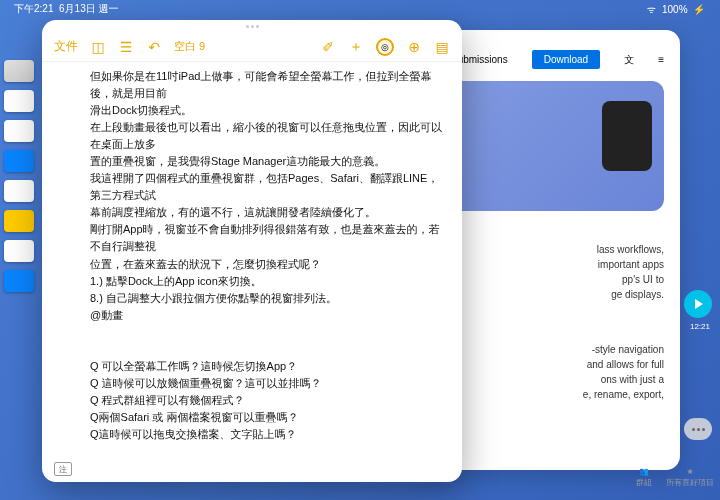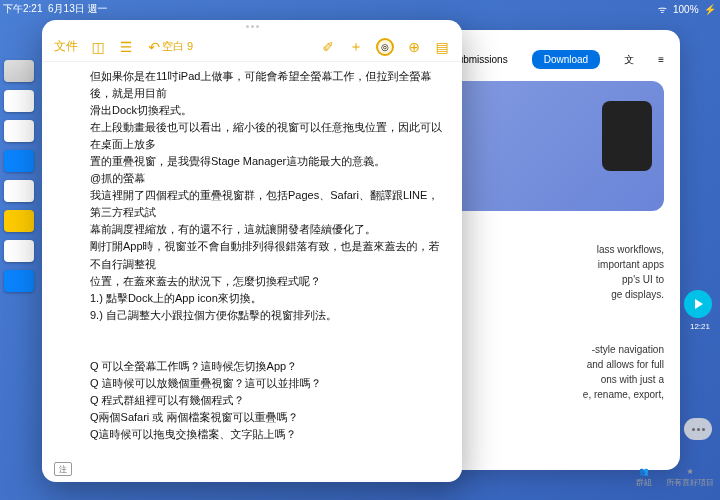--- a/index.html
+++ b/index.html
@@ -1,41 +1,41 @@
 <!DOCTYPE html>
 <html><head>
 <meta charset="utf-8">
 <style>
 *{margin:0;padding:0;box-sizing:border-box;font-family:-apple-system,"PingFang TC",sans-serif}
 body{width:720px;height:500px;background:linear-gradient(135deg,#4a7fd6,#3560b8);position:relative;overflow:hidden}
-.status{position:absolute;top:0;left:0;right:0;height:18px;display:flex;justify-content:space-between;align-items:center;padding:0 3px;color:#fff;font-size:10px;z-index:100}
+.status{position:absolute;top:0;left:0;right:0;height:18px;display:flex;justify-content:space-between;align-items:center;padding:0 14px;color:#fff;font-size:10px;z-index:100}
 .status-r{display:flex;gap:6px;align-items:center}
 .strip{position:absolute;left:0;top:60px;width:38px;display:flex;flex-direction:column;gap:8px;padding-left:4px;z-index:5}
 .thumb{width:30px;height:22px;background:#fff;border-radius:4px;box-shadow:0 1px 3px rgba(0,0,0,.3)}
 .thumb.b{background:#0a84ff}
 .thumb.y{background:#ffcc00}
 .thumb.g{background:linear-gradient(#e0e0e0,#d0d0d0)}
 .play{position:absolute;right:8px;top:290px;width:28px;height:28px;background:#00c2e8;border-radius:50%;display:flex;align-items:center;justify-content:center;z-index:6}
 .play::after{content:"";border-left:8px solid #fff;border-top:5px solid transparent;border-bottom:5px solid transparent;margin-left:2px}
 .ts{position:absolute;right:10px;top:322px;color:#fff;font-size:8px;z-index:6}
 .dots{position:absolute;right:8px;bottom:60px;width:28px;height:22px;background:rgba(220,220,220,.85);border-radius:11px;display:flex;align-items:center;justify-content:center;gap:2px;z-index:6}
 .dots span{width:3px;height:3px;background:#666;border-radius:50%}
 .bot{position:absolute;right:6px;bottom:12px;display:flex;gap:14px;color:#999;font-size:8px;z-index:6}
 .bot div{display:flex;flex-direction:column;align-items:center;gap:1px}
 .bg-win{position:absolute;right:40px;top:30px;width:260px;height:440px;background:#fff;border-radius:14px;box-shadow:0 6px 24px rgba(0,0,0,.2);padding:20px 16px;z-index:3;overflow:hidden}
 .bg-hdr{display:flex;justify-content:flex-end;gap:24px;align-items:center;font-size:10px}
-.btn-dl{background:#0071e3;color:#fff;padding:4px 12px;border-radius:8px;font-size:10px}
+.btn-dl{background:#0071e3;color:#fff;padding:4px 12px;border-radius:2px;font-size:10px}
 .mock{width:100%;height:130px;background:linear-gradient(135deg,#829ae0,#6a85d8);border-radius:12px;margin-top:12px;position:relative}
 .mock::after{content:"";position:absolute;right:12px;top:20px;width:50px;height:70px;background:#222;border-radius:8px}
 .bg-txt{font-size:10px;color:#333;line-height:1.5;margin-top:31px;text-align:right}
 .bg-txt p{margin-bottom:40px}
 .notes{position:absolute;left:42px;top:20px;width:420px;height:462px;background:#fff;border-radius:14px;box-shadow:0 10px 36px rgba(0,0,0,.35);z-index:10;display:flex;flex-direction:column;overflow:hidden}
 .grab{height:12px;display:flex;justify-content:center;align-items:center;gap:2px}
 .grab span{width:3px;height:3px;background:#ccc;border-radius:50%}
-.tb{height:30px;display:flex;align-items:center;padding:0 12px;gap:0;border-bottom:1px solid #f0f0f0}
+.tb{height:30px;display:flex;align-items:center;padding:0 12px;gap:12px;border-bottom:1px solid #f0f0f0}
 .tb-l,.tb-r{display:flex;gap:12px;align-items:center}
 .tb-c{flex:1;color:#e6a800;font-size:11px}
 .ic{width:16px;height:16px;display:flex;align-items:center;justify-content:center;color:#e6a800;font-size:14px}
 .doc{color:#e6a800;font-size:12px}
 .ring{width:18px;height:18px;border:2px solid #e6a800;border-radius:50%;background:#fff7e6;display:flex;align-items:center;justify-content:center;font-size:9px}
 .content{flex:1;padding:6px 18px 6px 48px;font-size:11px;line-height:1.55;color:#111;overflow:hidden}
 .content p{margin:0}
 .ftr{height:26px;padding:0 12px;display:flex;align-items:center}
 .note-ic{width:18px;height:14px;border:1px solid #999;border-radius:2px;font-size:8px;display:flex;align-items:center;justify-content:center;color:#666}
 </style>
@@ -120,27 +120,27 @@
       <span class="ring">◎</span>
       <span class="ic">⊕</span>
       <span class="ic">▤</span>
     </div>
   </div>
   <div class="content">
     <p>但如果你是在11吋iPad上做事，可能會希望全螢幕工作，但拉到全螢幕後，就是用目前</p>
       <p>滑出Dock切換程式。</p>
     <p>在上段動畫最後也可以看出，縮小後的視窗可以任意拖曳位置，因此可以在桌面上放多</p>
       <p>置的重疊視窗，是我覺得Stage Manager這功能最大的意義。</p>
-    <p>@抓的螢幕</p>
     <p>我這裡開了四個程式的重疊視窗群，包括Pages、Safari、翻譯跟LINE，第三方程式試</p>
       <p>幕前調度裡縮放，有的還不行，這就讓開發者陸續優化了。</p>
     <p>剛打開App時，視窗並不會自動排列得很錯落有致，也是蓋來蓋去的，若不自行調整視</p>
       <p>位置，在蓋來蓋去的狀況下，怎麼切換程式呢？</p>
     <p>1.) 點擊Dock上的App icon來切換。</p>
-      <p>9.) 自己調整大小跟拉個方便你點擊的視窗排列法。</p>
+      <p>8.) 自己調整大小跟拉個方便你點擊的視窗排列法。</p>
+    <p>@動畫</p>
     <p>&nbsp;</p>
       <p>&nbsp;</p>
     <p>Q 可以全螢幕工作嗎？這時候怎切換App？</p>
       <p>Q 這時候可以放幾個重疊視窗？這可以並排嗎？</p>
       <p>Q 程式群組裡可以有幾個程式？</p>
     <p>Q兩個Safari 或 兩個檔案視窗可以重疊嗎？</p>
       <p>Q這時候可以拖曳交換檔案、文字貼上嗎？</p>
   </div>
   <div class="ftr">
     <span class="note-ic">注</span>

